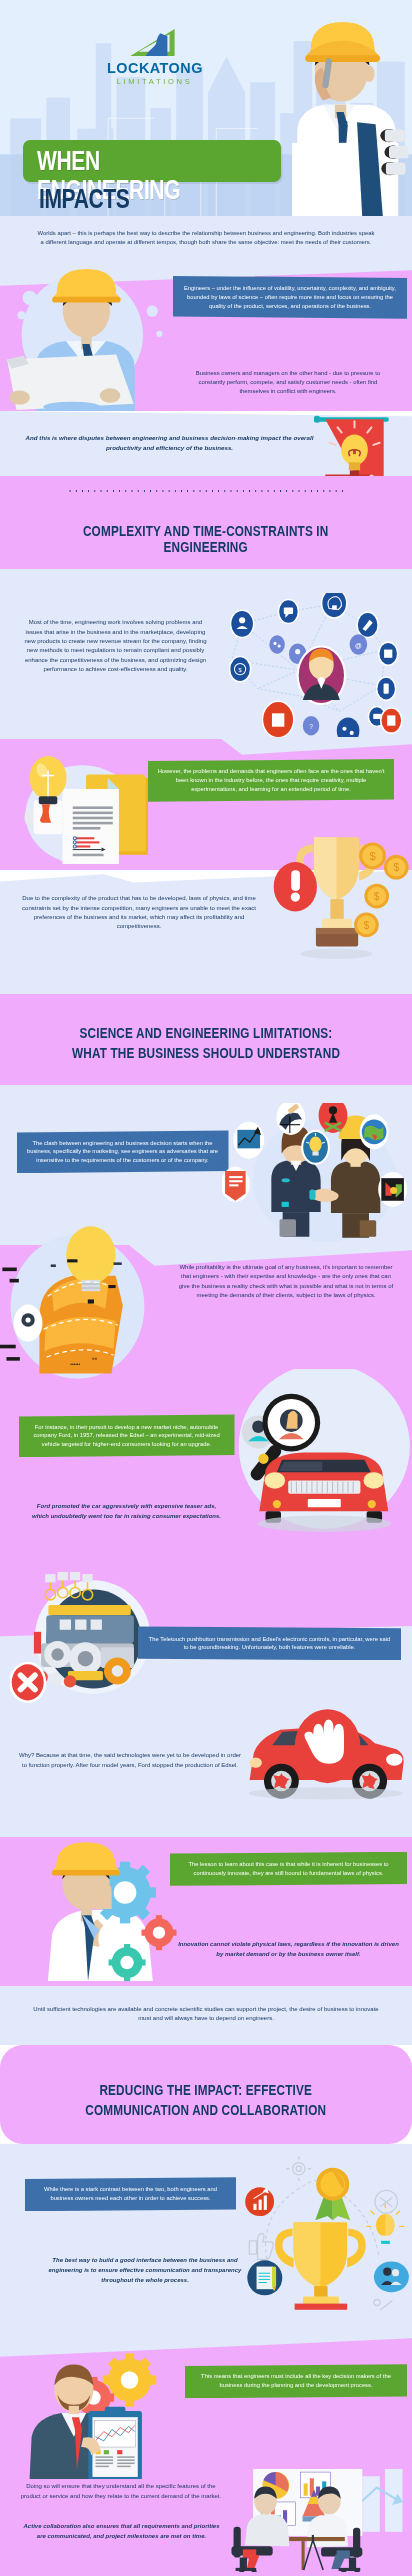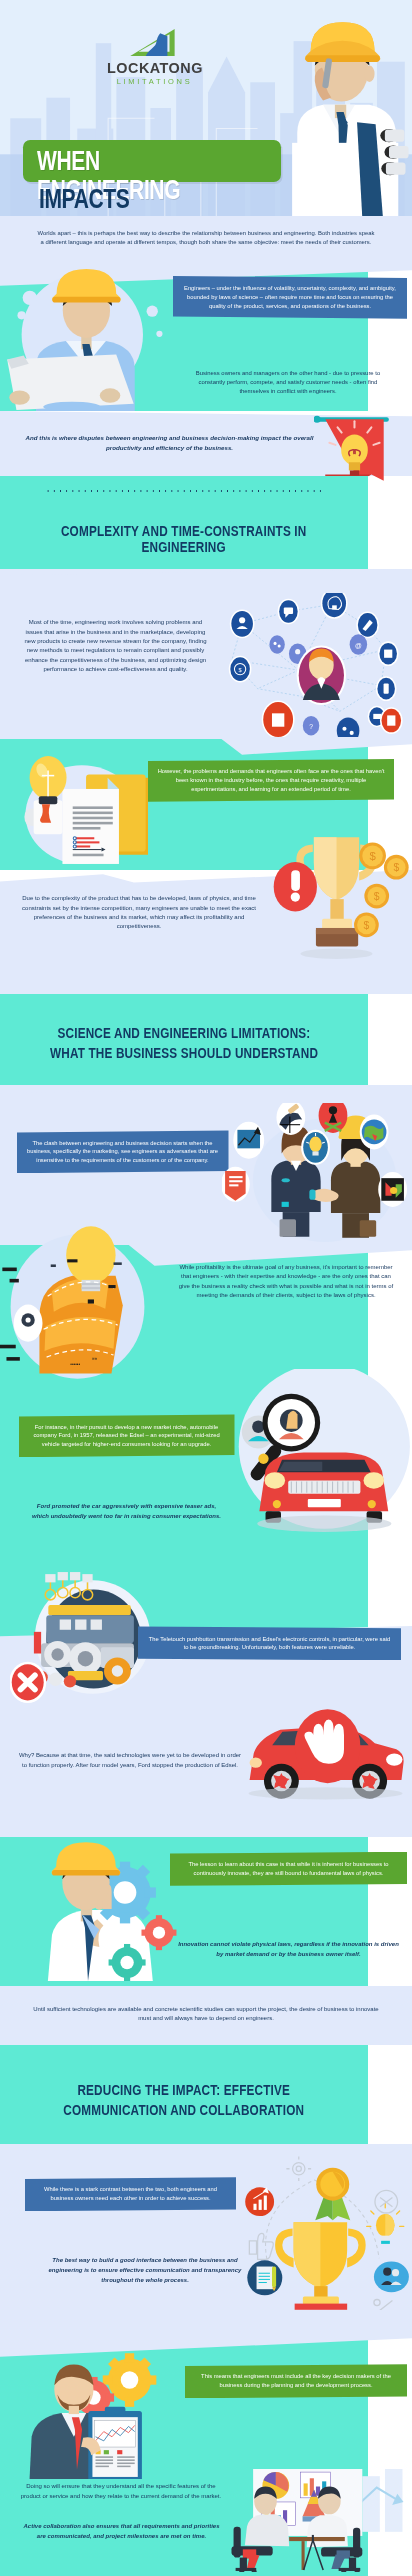--- a/index.html
+++ b/index.html
@@ -21,21 +21,21 @@
     background: #e3effc;
     overflow: hidden;
   }
   .hero .skyline {
     position: absolute; left: 0; top: 0; width: 412px; height: 216px;
   }
   .brandlogo { position: absolute; left: 107px; top: 27px; width: 93px; text-align: center; }
   .brandmark { width: 52px; height: 32px; margin: 0 auto 2.1px; display: block; }
   .brandname {
     font-size: 14.4px; font-weight: bold; letter-spacing: 0.5px;
-    color: #404040; line-height: 1; font-family: "Liberation Sans", sans-serif;
+    color: #0369a1; line-height: 1; font-family: "Liberation Sans", sans-serif;
   }
   .brandsub {
     font-size: 7.5px; letter-spacing: 2.7px; color: #6cb33f; margin-top: 1px;
     padding-left: 2.1px;
   }
   .titlebar {
     position: absolute; left: 23px; top: 140px; width: 258px; height: 42px;
     background: #5aa630; border-radius: 7.2px; box-shadow: 1.5px 2.1px 0 rgba(0,0,0,.08);
   }
   .title1 {
@@ -48,21 +48,21 @@
   .title2 {
     position: absolute; left: 39px; top: 185px; width: 237px;
     font-size: 27px; line-height: 29px; font-weight: bold; color: #123a63;
     letter-spacing: -0.5px; transform: scaleX(.78); transform-origin: left center;
     font-family: "Liberation Sans", sans-serif;
   }
   .hero-person { position: absolute; right: -4.1px; top: 14.4px; width: 155px; height: 202px; }
 
   
   .band { position: relative; width: 412px; background: #e1e9fb; }
-  .white { position: relative; width: 368px; background: #5eead4; }
+  .white { position: relative; width: 412px; background: #f0abfc; }
 
   .para {
     font-size: 5.9px; line-height: 8.8px; text-align: center; color: #17375e;
     font-family: "Liberation Sans", sans-serif;
   }
   .para.ital { font-style: italic; font-weight: bold; }
 
   .sec-head {
     text-align: center; font-weight: bold; color: #123a63;
     font-size: 14px; line-height: 16.5px; letter-spacing: 0.2px;
@@ -742,21 +742,21 @@
       <rect x="60" y="64" width="132" height="11" rx="5" fill="#efa81f"></rect>
     </svg>
     <div class="callout cal-green skew-l" style="position:absolute;left:170px;top:14.4px;width:237px;">The lesson to learn about this case is that while it is inherent for businesses to continuously innovate, they are still bound to fundamental laws of physics.</div>
     <p class="para ital" style="position:absolute;left:175px;top:103px;width:227px;font-size:6px;line-height:9.8px;">Innovation cannot violate physical laws, regardless if the innovation is driven by market demand or by the business owner itself.</p>
   </div>
 
   <div class="band" style="padding:18.5px 31px 21.6px;">
     <p class="para" style="font-size:6px;line-height:9.3px;">Until sufficient technologies are available and concrete scientific studies can support the project, the desire of business to innovate must and will always have to depend on engineers.</p>
   </div>
 
-  <div class="white" style="padding:37px 10.3px 26px;">
+  <div class="white" style="padding:37px 10.3px 26px;border-radius:23px;">
     <h2 class="sec-head">REDUCING THE IMPACT: EFFECTIVE</h2>
     <h2 class="sec-head" style="margin-top:3.1px;">COMMUNICATION AND COLLABORATION</h2>
   </div>
 
   <div class="band" style="height:180px;">
     <svg style="position:absolute;left:0;top:0;" width="412" height="25" viewBox="0 0 800 48" preserveAspectRatio="none">
       <polygon points="0,14 800,0 800,48 0,48" fill="#e1e9fb"></polygon>
     </svg>
     <div class="callout cal-blue skew-l" style="position:absolute;left:25px;top:33px;width:211px;">While there is a stark contrast between the two, both engineers and business owners need each other in order to achieve success.</div>
     <p class="para ital" style="position:absolute;left:47px;top:112px;width:196px;font-size:6px;line-height:9.8px;">The best way to build a good interface between the business and engineering is to ensure effective communication and transparency throughout the whole process.</p>

